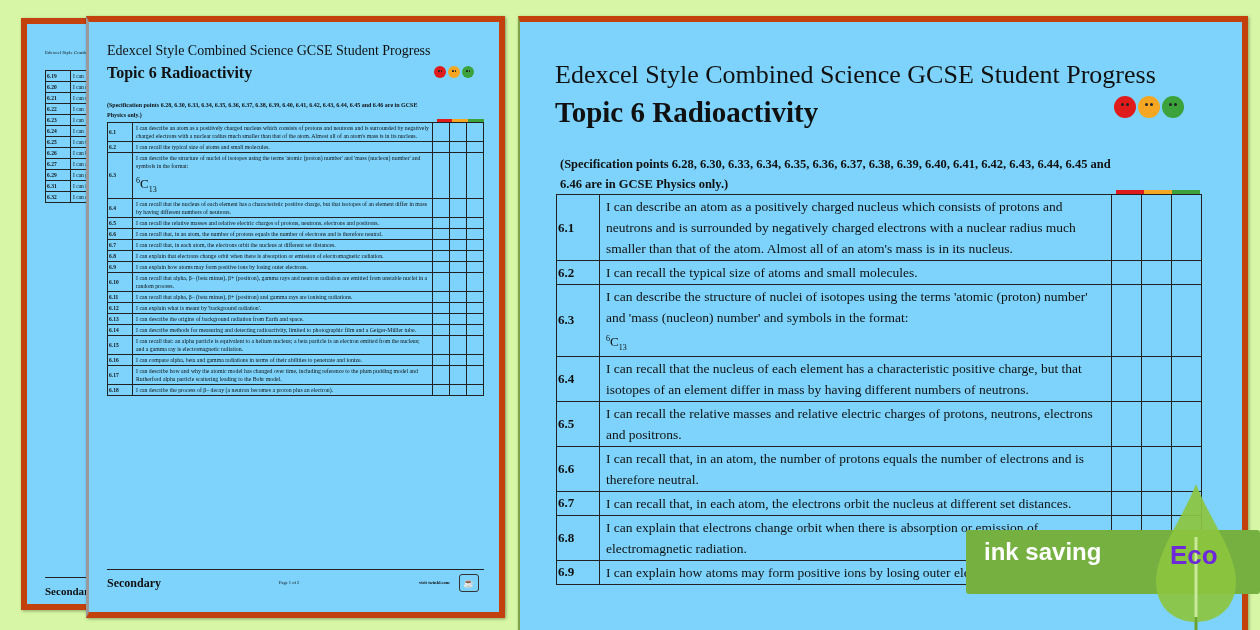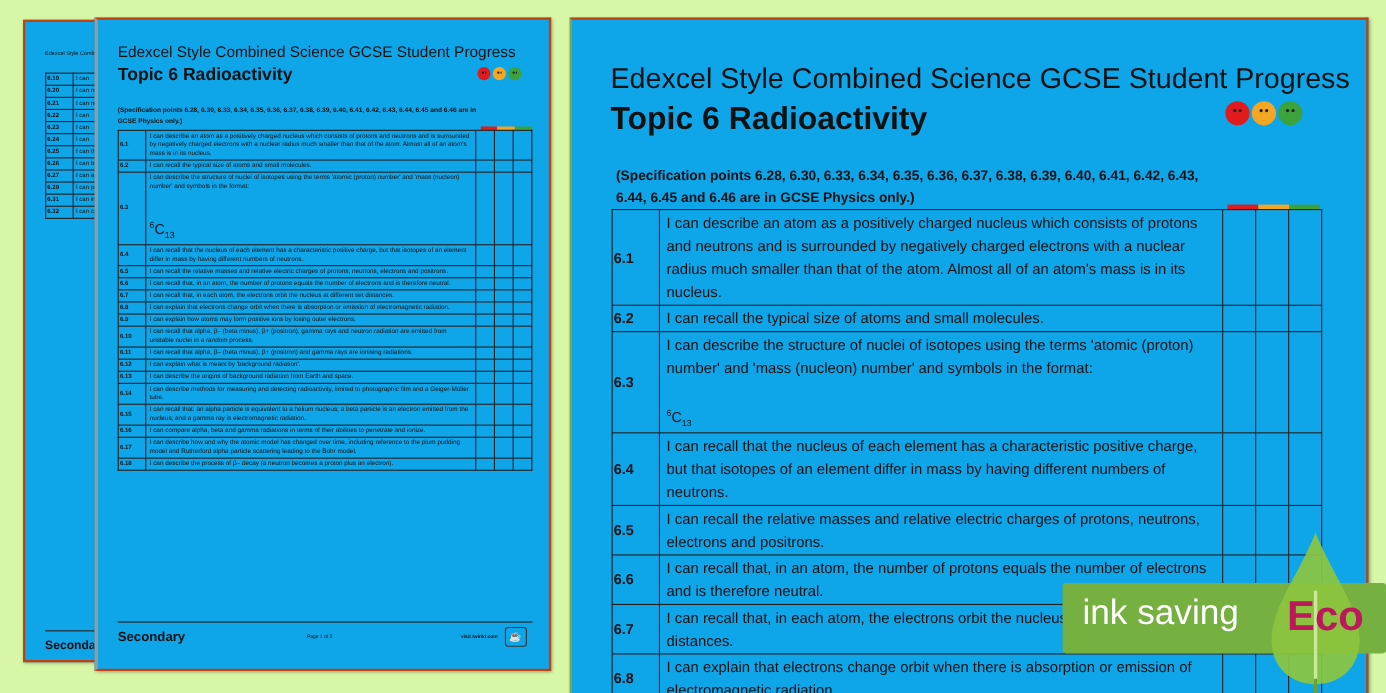--- a/index.html
+++ b/index.html
@@ -1,17 +1,17 @@
 <!DOCTYPE html>
 <html><head>
 <meta charset="utf-8">
 <style>
   html,body{margin:0;padding:0;}
   body{width:1260px;height:630px;background:#d7f7a6;position:relative;overflow:hidden;font-family:"Liberation Sans",sans-serif;color:#111;}
-  .page{position:absolute;background:#0ea5e9;border:2px solid #c2410c;box-shadow:1px 1px 3px rgba(0,0,0,.35);}
+  .page{position:absolute;background:#7dd3fc;border:6px solid #c2410c;box-shadow:1px 1px 3px rgba(0,0,0,.35);font-family:Liberation Serif, serif;}
   
   #p1{left:21px;top:18px;width:470px;height:580px;z-index:1;}
   #p2{left:86px;top:16px;width:410px;height:590px;z-index:2;border-left:3px solid #9a9a9a;}
   #p3{left:518px;top:16px;width:722px;height:640px;z-index:3;border-left:2px solid #7fa24a;}
   .smhdr{position:absolute;font-size:5px;}
   table{border-collapse:collapse;}
   td{border:1px solid #222;vertical-align:middle;}
   td.num{text-align:left;font-weight:bold;}
   td.box{}
   
@@ -39,28 +39,28 @@
   #p3 .spec{position:absolute;left:40px;top:132px;font-size:12.5px;font-weight:bold;line-height:20px;width:560px;}
   #p3 .faces{position:absolute;left:594px;top:74px;}
   #t3{position:absolute;left:36px;top:172px;width:646px;font-size:13.5px;}
   #t3 td.num{width:40px;font-size:13px;}
   #t3 td.txt{padding:1px 6px;line-height:21px;}
   #t3 td.box{width:27px;}
   .colorbar{position:absolute;display:flex;}
   .colorbar span{display:block;height:100%;}
   .face{display:inline-block;border-radius:50%;position:relative;margin-right:2px;}
   .face .eye{position:absolute;background:#222;border-radius:50%;}
-  .iso{font-size:13px;line-height:14px;padding-top:4px;margin-top:20px;}
+  .iso{font-size:13px;line-height:14px;padding-top:4px;}
   .iso sup,.iso sub{font-size:8px;}
   
   #eco{position:absolute;left:966px;top:482px;width:294px;height:148px;z-index:10;}
   #eco .bar{position:absolute;left:0;top:48px;width:294px;height:64px;background:#76b041;border-radius:3px;}
-  #eco .ink{position:absolute;left:18px;top:56px;font-size:32px;color:#fff;}
+  #eco .ink{position:absolute;left:18px;top:56px;font-size:24px;color:#fff;font-weight:bold;}
   #eco .drop{position:absolute;left:185px;top:0;}
-  #eco .eco{position:absolute;left:204px;top:58px;font-size:38px;color:#be185d;font-weight:bold;}
+  #eco .eco{position:absolute;left:204px;top:58px;font-size:26px;color:#6d28d9;font-weight:bold;}
 </style>
 </head>
 <body>
 
 <div class="page" id="p1">
   <div class="smhdr" style="left:18px;top:26px;">Edexcel Style Combined Science GCSE Student Progress</div>
   <table id="t1">
       <tbody id="t1body">
         <tr>
           <td class="num">6.19</td>

